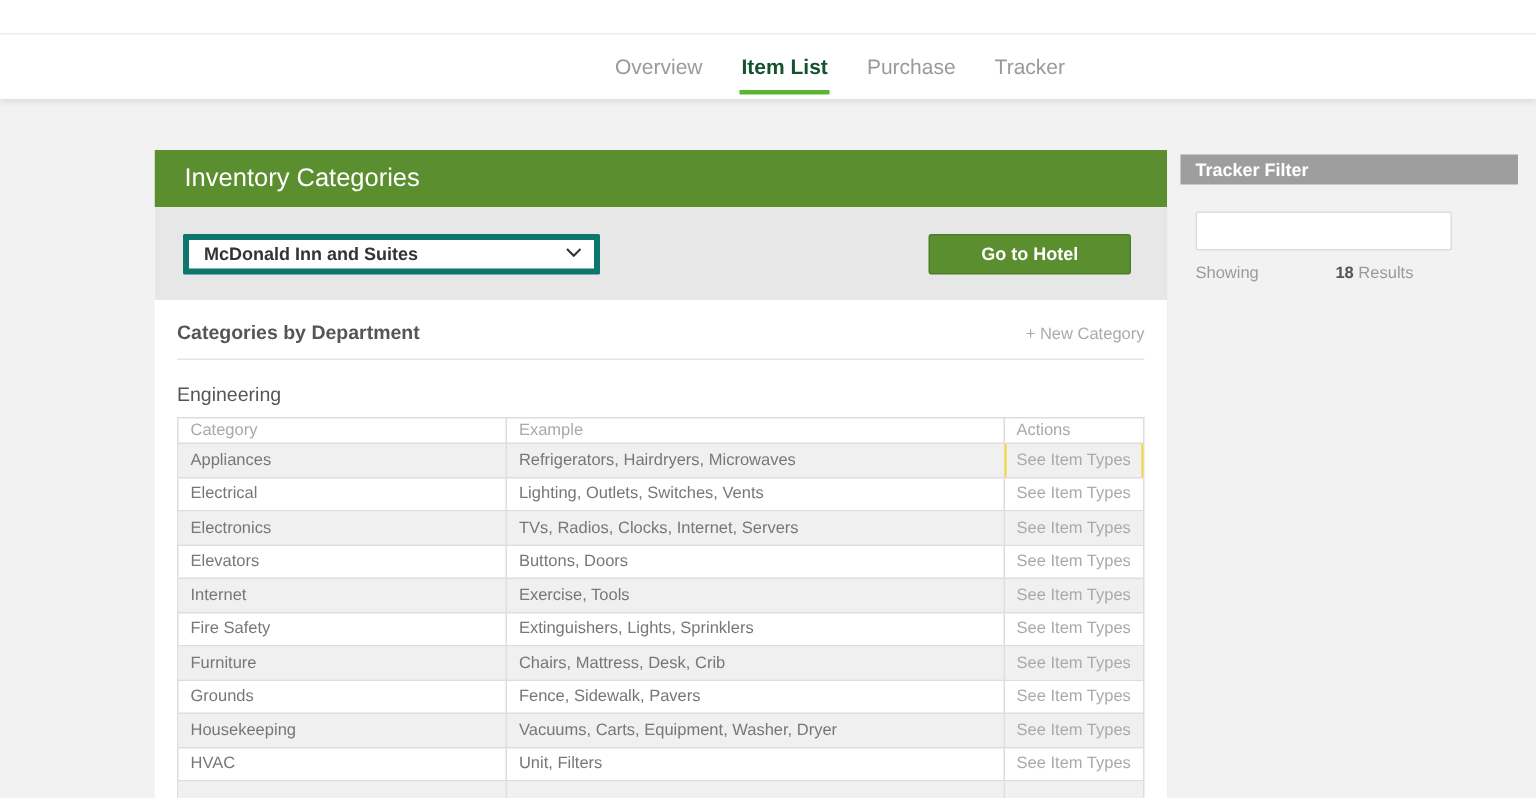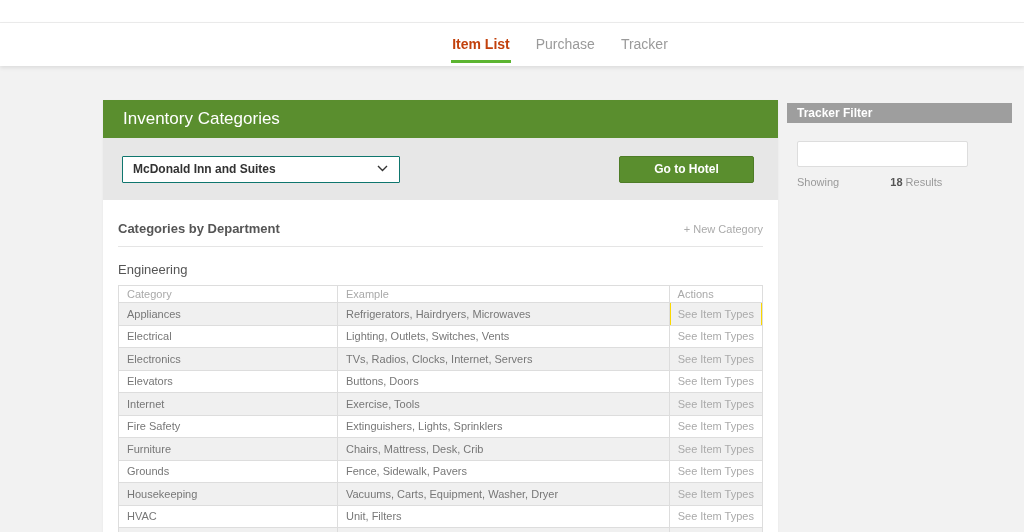--- a/index.html
+++ b/index.html
@@ -20,21 +20,21 @@
     position:relative; z-index:5;
     display:flex; align-items:center; justify-content:center;
   }
   .nav-tabs {
     display:flex; gap:24px; transform:translateX(48px);
   }
   .nav-tab {
     position:relative; font-size:14px; color:#9a9a9a;
     padding:12px 1px 13px 1px; cursor:pointer;
   }
-  .nav-tab.active { color:#c2410c; font-weight:bold; }
+  .nav-tab.active { color:#14532d; font-weight:bold; }
   .nav-tab.active .tab-underline {
     position:absolute; left:0; right:0; bottom:2px; height:3px; background:#5cb531;
   }
 
   
   .main-panel {
     position:absolute; left:103px; top:100px; width:675px; height:432px;
     background:#ffffff; overflow:hidden;
     box-shadow:0 1px 2px rgba(0,0,0,0.06);
   }
@@ -43,37 +43,37 @@
     color:#ffffff; font-size:17px; padding-left:20px;
   }
   .panel-toolbar {
     height:62px; background:#e7e7e7;
     display:flex; align-items:center;
     padding-left:19px; padding-right:24px;
   }
   .select-wrap { position:relative; width:278px; height:27px; }
   .select-wrap select {
     width:100%; height:100%; appearance:none; -webkit-appearance:none;
-    background:#ffffff; border:1px solid #0f766e; border-radius:1px;
+    background:#ffffff; border:4px solid #0f766e; border-radius:1px;
     font-family:"Liberation Sans", sans-serif;
     font-size:12px; font-weight:bold; color:#333333; padding:0 24px 0 10px;
   }
   .select-chevron {
     position:absolute; right:12px; top:9px; pointer-events:none; display:block;
   }
   .toolbar-spacer { flex:1; }
   .go-hotel-btn {
     width:135px; height:27px; background:#5a8e2e; border:1px solid #4e7c27;
     border-radius:2px; color:#ffffff; font-size:12px; font-weight:bold;
     font-family:"Liberation Sans", sans-serif; cursor:pointer;
   }
 
   .panel-body { padding:0 15px; }
   .section-head {
-    margin-top:21px; display:flex; justify-content:space-between; align-items:baseline;
+    margin-top:14px; display:flex; justify-content:space-between; align-items:baseline;
   }
   .section-title { font-size:13px; font-weight:bold; color:#555555; }
   .new-category-link { font-size:11px; color:#aaaaaa; text-decoration:none; cursor:pointer; }
   .section-divider { border:none; border-top:1px solid #e5e5e5; margin-top:10px; }
   .dept-title { margin-top:15px; font-size:13px; font-weight:normal; color:#555555; }
 
   table.cat-table {
     margin-top:8px; width:100%; border-collapse:collapse; font-size:11px;
     table-layout:fixed;
   }
@@ -112,20 +112,23 @@
   .results-line { margin:9px 0 0 10px; font-size:11px; color:#9a9a9a; }
   .results-line .count { color:#555555; font-weight:bold;margin-left:48px; }
 </style>
 </head>
 <body>
 
 <div class="top-strip"></div>
 
 <div class="navbar">
   <div class="nav-tabs">
+    <div class="nav-tab">
+      <span>Overview</span>
+    </div>
     <div class="nav-tab active">
       <span>Item List</span>
       <span class="tab-underline"></span>
     </div>
     <div class="nav-tab">
       <span>Purchase</span>
     </div>
     <div class="nav-tab">
       <span>Tracker</span>
     </div>

